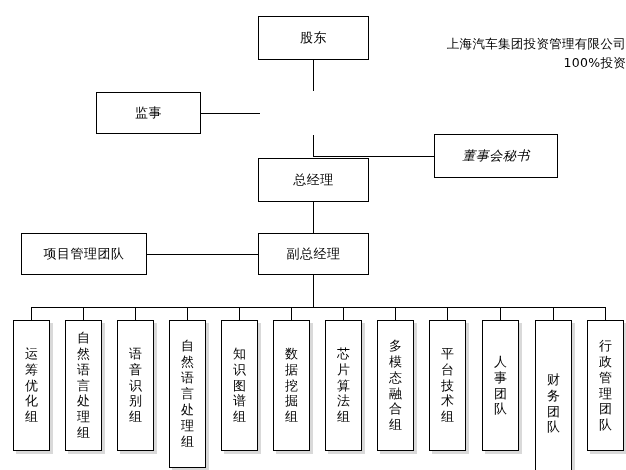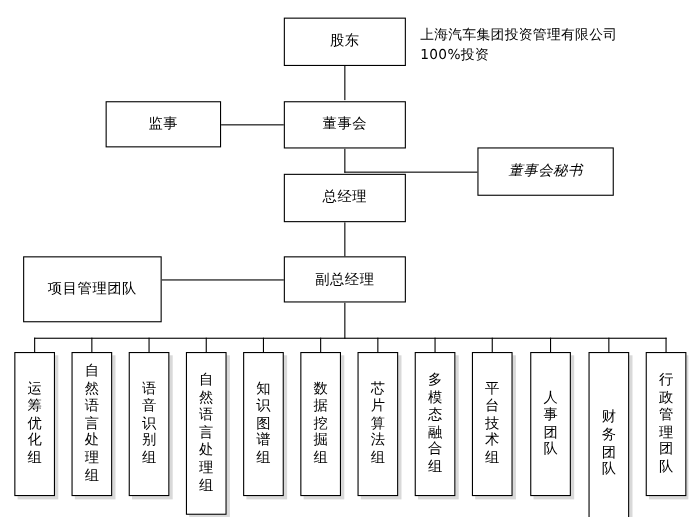--- a/index.html
+++ b/index.html
@@ -48,23 +48,24 @@
   .vbox span {
     display: block;
     width: 1em;
     word-break: break-all;
     writing-mode: horizontal-tb;
   }
   .note {
     position: absolute;
     font-size: 12.5px;
     line-height: 1.5;
-    text-align: left;
+    text-align: right;
     letter-spacing: 0.3px;
     white-space: pre-line;
+    margin-top: 13px;
   }
   .ln {
     position: absolute;
     background: #000000;
   }
   .lnv { width: 1px; }
   .lnh { height: 1px; }
 </style>
 </head>
 <body>
@@ -100,27 +101,26 @@
   <div class="ln lnv" style="left:395px; top:307px; height:14px;"></div>
   <div class="ln lnv" style="left:447px; top:307px; height:14px;"></div>
   <div class="ln lnv" style="left:500px; top:307px; height:14px;"></div>
   <div class="ln lnv" style="left:553px; top:307px; height:14px;"></div>
   <div class="ln lnv" style="left:605px; top:307px; height:14px;"></div>
 
   <div class="box" style="left:258px; top:16px; width:111px; height:44px;">股东</div>
 
   <div class="box" style="left:96px; top:92px; width:105px; height:42px;">监事</div>
 
-  <div class="box" style="left:258px; top:92px; width:111px; height:43px;">董事会</div>
 
   <div class="box" style="left:434px; top:134px; width:124px; height:44px;font-style:italic;">董事会秘书</div>
 
   <div class="box" style="left:258px; top:158px; width:111px; height:44px;">总经理</div>
 
-  <div class="box" style="left:21px; top:233px; width:126px; height:60px;">项目管理团队</div>
+  <div class="box" style="left:21px; top:233px; width:126px; height:42px;">项目管理团队</div>
 
   <div class="box" style="left:258px; top:233px; width:111px; height:42px;font-family:Liberation Serif, serif;">副总经理</div>
 
   <div class="vbox" style="left:13px; top:320px; width:37px; height:131px;">
       <span>运筹优化组</span>
     </div>
   <div class="vbox" style="left:65px; top:320px; width:37px; height:131px;">
       <span>自然语言处理组</span>
     </div>
   <div class="vbox" style="left:117px; top:320px; width:37px; height:131px;">

